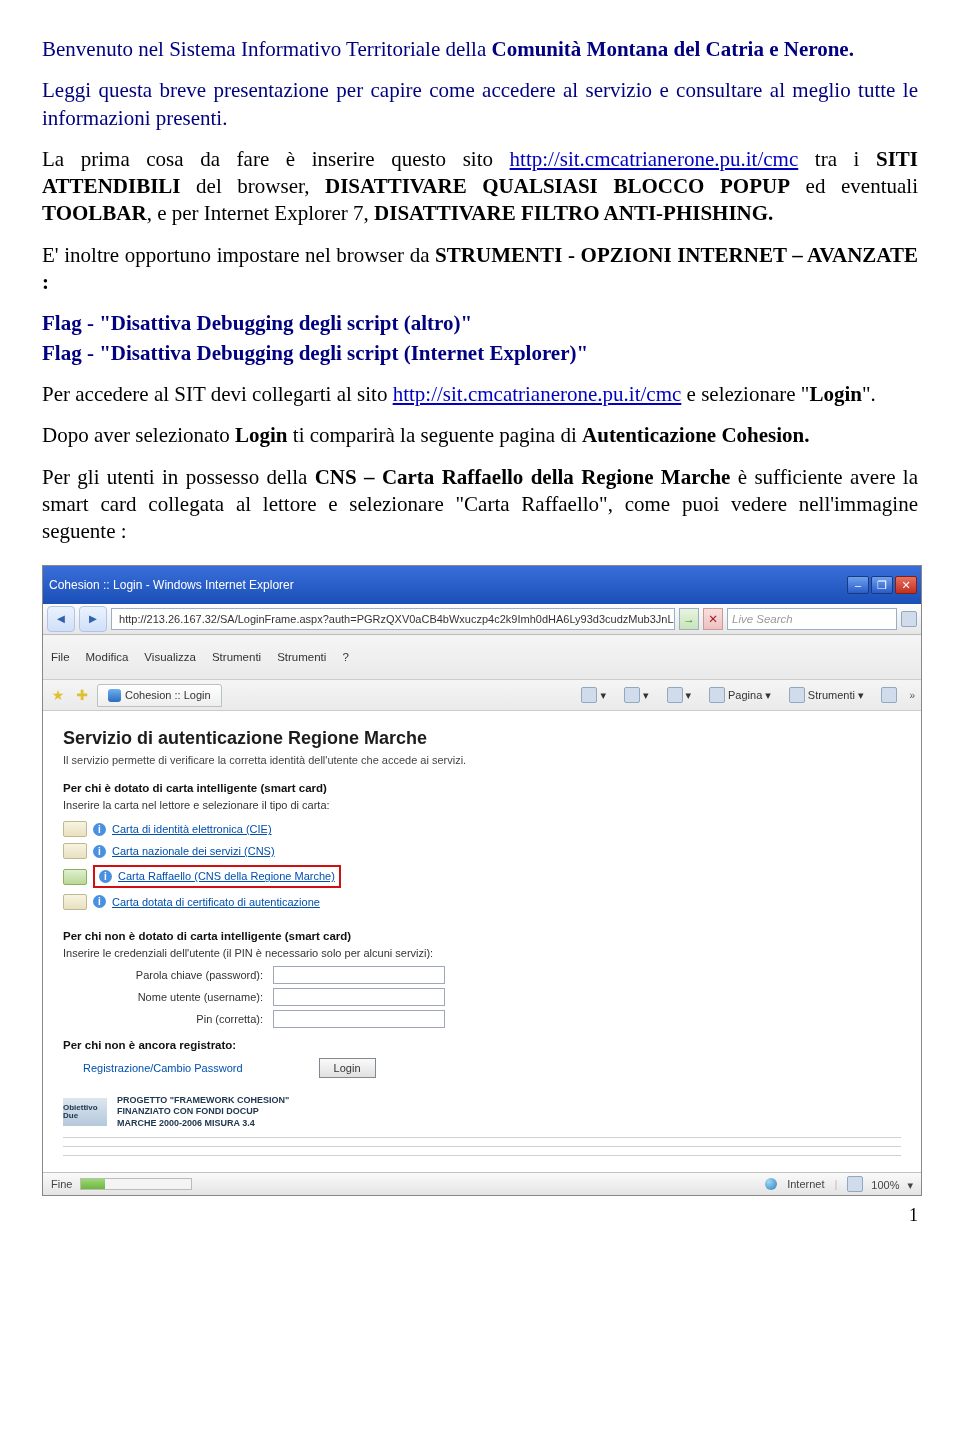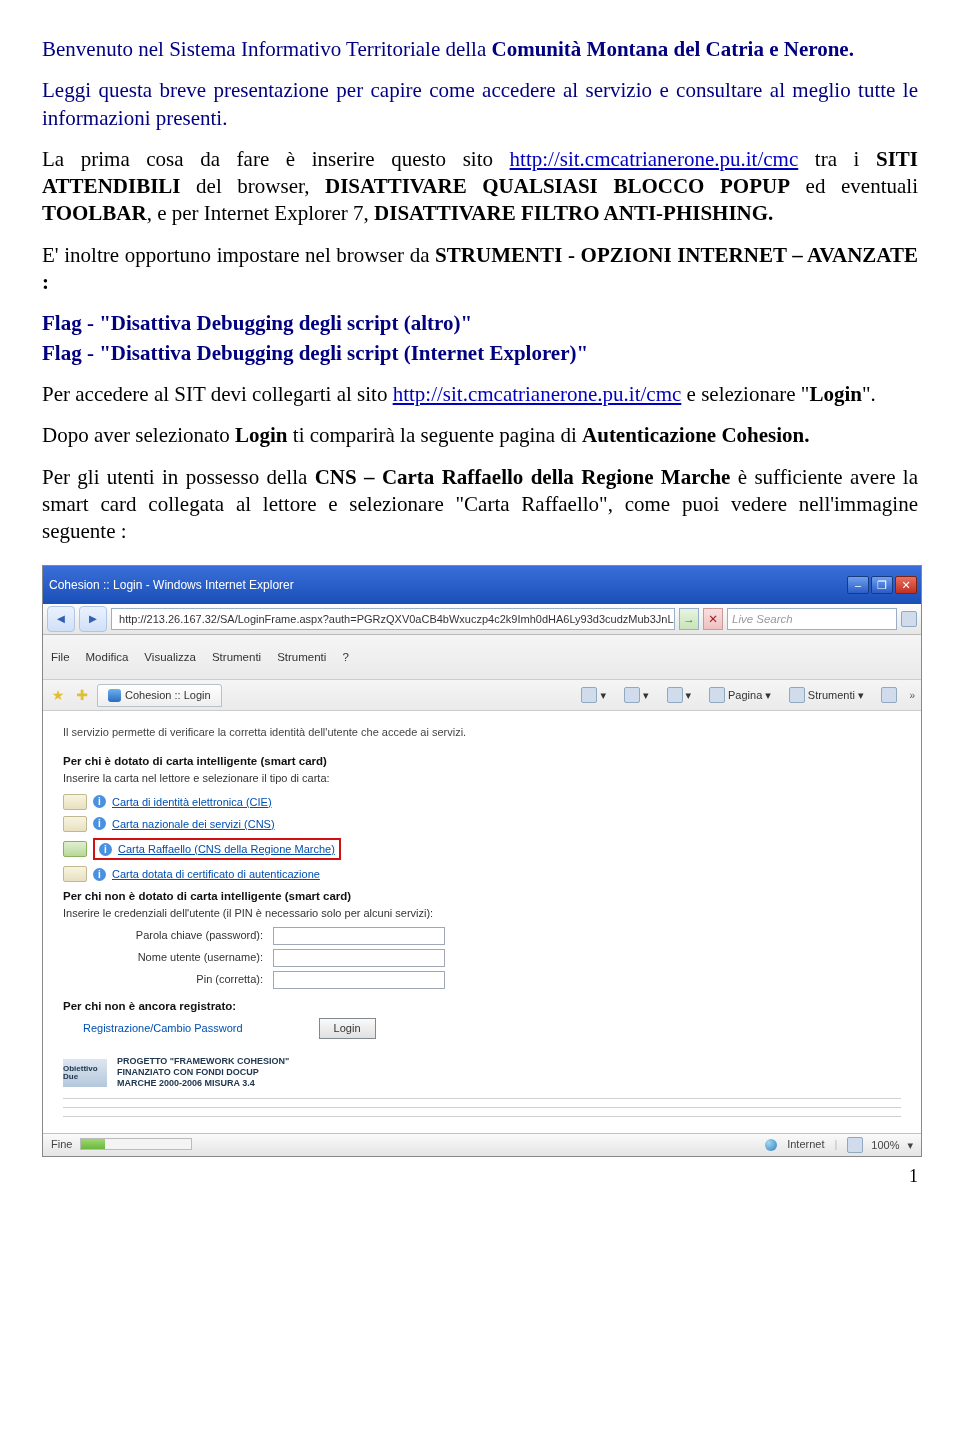--- a/index.html
+++ b/index.html
@@ -179,20 +179,21 @@
     <div class="toolbtn"><span class="minicon"></span>▾</div>
     <div class="toolbtn"><span class="minicon"></span><span>Pagina</span> ▾</div>
     <div class="toolbtn"><span class="minicon"></span><span>Strumenti</span> ▾</div>
     <div class="toolbtn">
         <span class="minicon"></span>
       </div>
     <span style="font-size:10px;color:#555;">»</span>
   </div>
 
   <div class="content">
+    <div class="h1">Servizio di autenticazione Regione Marche</div>
     <div class="sub">Il servizio permette di verificare la corretta identità dell'utente che accede ai servizi.</div>
 
     <div class="sect">Per chi è dotato di carta intelligente (smart card)</div>
     <div class="desc">Inserire la carta nel lettore e selezionare il tipo di carta:</div>
 
     <div class="opt">
       <span class="card"></span>
       <span class="info">i</span>
       <span class="optlink">Carta di identità elettronica (CIE)</span>
     </div>
@@ -207,21 +208,21 @@
         <span class="info">i</span>
         <span class="optlink">Carta Raffaello (CNS della Regione Marche)</span>
       </span>
     </div>
     <div class="opt">
       <span class="card"></span>
       <span class="info">i</span>
       <span class="optlink">Carta dotata di certificato di autenticazione</span>
     </div>
 
-    <div class="sect" style="margin-top:4px">Per chi non è dotato di carta intelligente (smart card)</div>
+    <div class="sect" style="margin-top:16px">Per chi non è dotato di carta intelligente (smart card)</div>
     <div class="desc">Inserire le credenziali dell'utente (il PIN è necessario solo per alcuni servizi):</div>
 
     <div class="formrow">
       <label>Parola chiave (password):</label>
       <div class="tinput"></div>
     </div>
     <div class="formrow">
       <label>Nome utente (username):</label>
       <div class="tinput"></div>
     </div>

